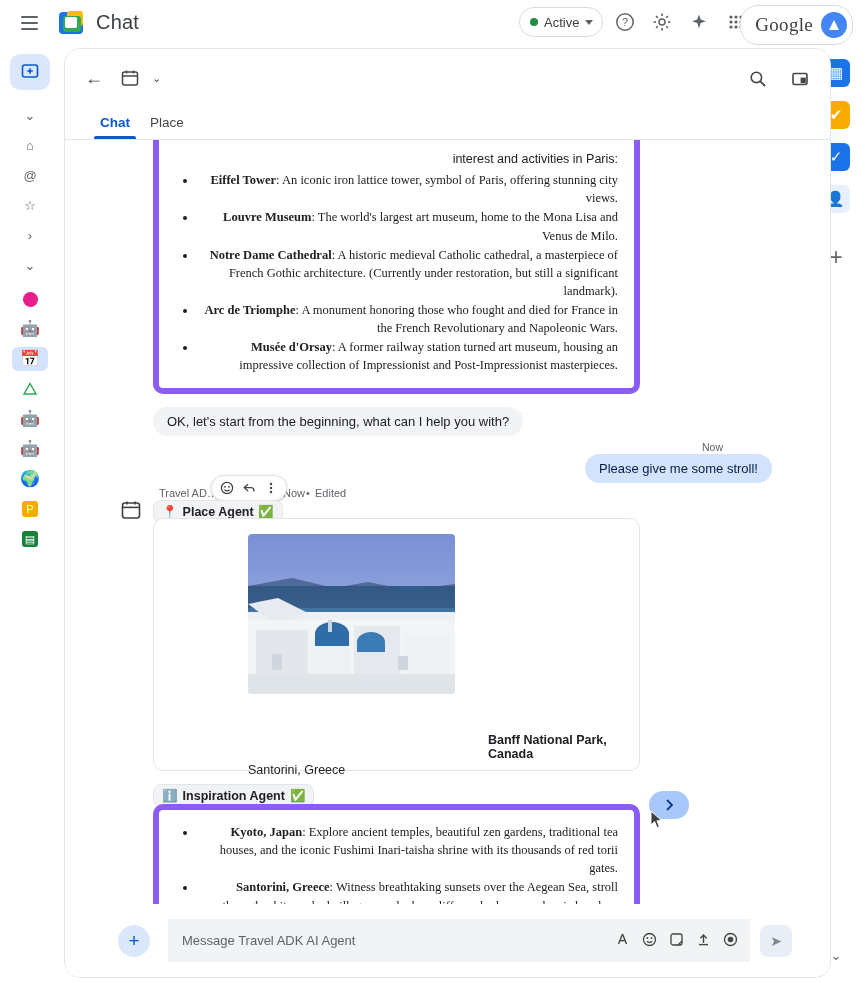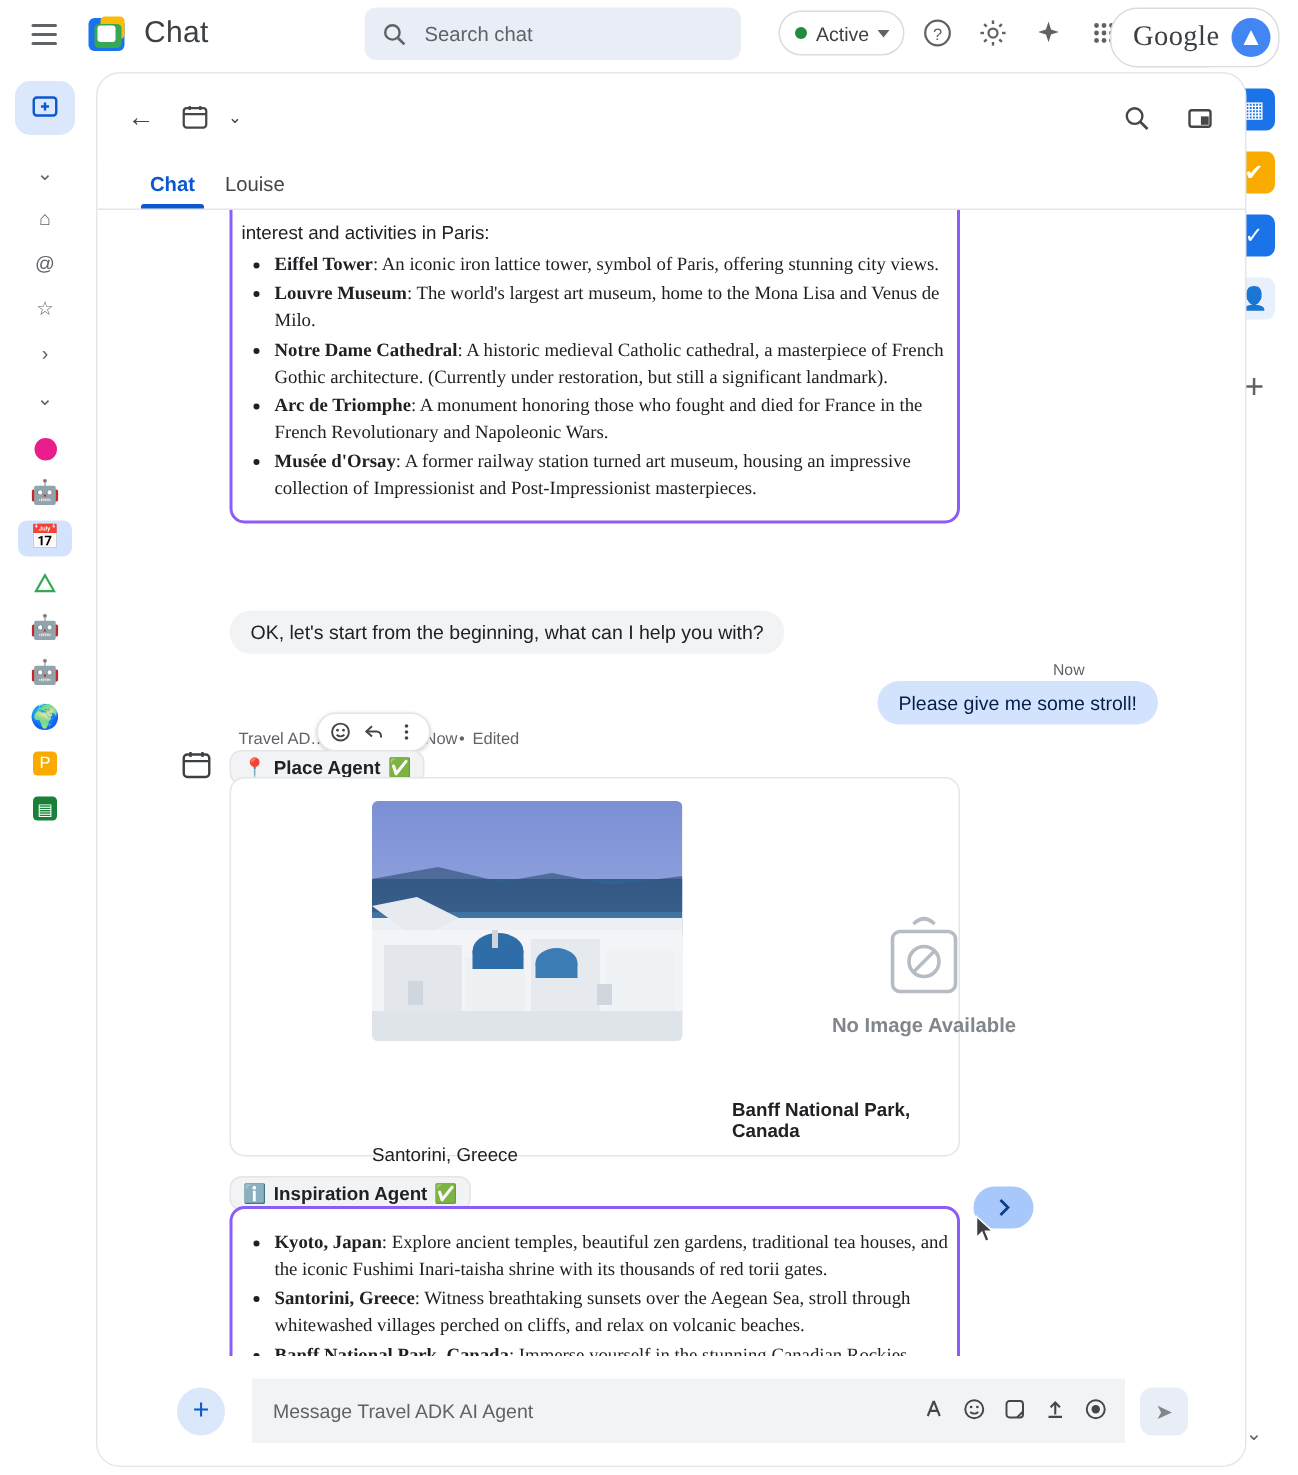--- a/index.html
+++ b/index.html
@@ -176,23 +176,23 @@
   }
 
   
   .convo {
     position: relative; height: 837px; padding: 0 0 0 0; overflow: hidden;
     background: #ffffff;
   }
   .scroll-area { position: relative; height: 837px; }
 
   .bubble-card {
-    position: absolute; background: #ffffff; border: 2px solid #8b5cf6;
-    border-radius: 10px; padding: 10px 6px;
-    font-size: 12.5px; color: #202124; line-height: 1.45;
+    position: absolute; background: #ffffff; border: 6px solid #8b5cf6;
+    border-radius: 10px; padding: 10px 16px;
+    font-size: 12.5px; color: #202124; line-height: 1.45; text-align: right;
   }
   .bubble-card ul { margin: 3px 0 3px 0; padding-left: 22px; font-family: Liberation Serif, serif; }
   .bubble-card li { margin: 1px 0; }
   b { font-weight: bold; }
 
   .gray-bubble {
     position: absolute; background: #f1f3f4; border-radius: 16px;
     padding: 7px 14px; font-size: 13px; color: #202124;
   }
   .blue-bubble {
@@ -293,27 +293,20 @@
         <span></span>
     </div>
     <div class="chat-logo">
       <div class="bub"></div>
         <div class="bub3"></div>
         <div class="bub2"></div>
         <div class="white"></div>
     </div>
     <div class="chat-word">Chat</div>
 
-    <div class="searchbox">
-      <svg class="mag" width="16" height="16" viewBox="0 0 16 16">
-        <circle cx="6.6" cy="6.6" r="4.8" fill="none" stroke="#5f6368" stroke-width="1.6"></circle>
-        <line x1="10.3" y1="10.3" x2="14.6" y2="14.6" stroke="#5f6368" stroke-width="1.8"></line>
-      </svg>
-      <input placeholder="Search chat" style="">
-    </div>
 
     <div class="status-chip">
       <span class="status-dot"></span>
       <span>Active</span>
       <span class="caret-down"></span>
     </div>
 
     <div class="top-icons">
       <div class="icon-btn">
         <svg width="20" height="20" viewBox="0 0 20 20">
@@ -439,21 +432,21 @@
           <svg width="18" height="18" viewBox="0 0 18 18">
               <rect x="2" y="3.5" width="14" height="11" rx="1.6" fill="none" stroke="#444746" stroke-width="1.6"></rect>
               <rect x="9.6" y="7.6" width="5.2" height="5.6" fill="#444746"></rect>
             </svg>
         </div>
       </div>
     </div>
 
     <div class="tabs">
       <div class="tab active">Chat</div>
-      <div class="tab">Louise</div>
+      <div class="tab">Place</div>
     </div>
 
     <div class="convo">
       <div class="scroll-area">
 
         <div class="bubble-card" style="left:88px; top:-18px; width:487px; padding-top:22px;">
           <div>interest and activities in Paris:</div>
           <ul>
             <li><b>Eiffel Tower</b><span>: An iconic iron lattice tower, symbol of Paris, offering stunning city views.</span></li>
             <li><b>Louvre Museum</b><span>: The world's largest art museum, home to the Mona Lisa and Venus de Milo.</span></li>
@@ -543,29 +536,20 @@
               <ellipse cx="123" cy="108" rx="14" ry="10" fill="#3b7cb5"></ellipse>
               <rect x="109" y="108" width="28" height="10" fill="#3b7cb5"></rect>
               <rect x="80" y="86" width="4" height="12" fill="#cfd5dc"></rect>
               <rect x="0" y="140" width="207" height="20" fill="#dfe4e9"></rect>
               <rect x="24" y="120" width="10" height="16" fill="#cfd6dd"></rect>
               <rect x="150" y="122" width="10" height="14" fill="#cfd6dd"></rect>
             </svg>
           </div>
           <div class="place-label" style="left:94px; top:244px;">Santorini, Greece</div>
 
-          <div class="noimg" style="left:392px; top:85px; width:140px; height:90px;">
-            <svg width="54" height="58" viewBox="0 0 54 58">
-              <path d="M20 8 q7 -7 14 0" fill="none" stroke="#b6bcc4" stroke-width="2.4"></path>
-              <rect x="6" y="13" width="42" height="40" rx="5" fill="none" stroke="#b6bcc4" stroke-width="2.4"></rect>
-              <circle cx="27" cy="33" r="10" fill="none" stroke="#b6bcc4" stroke-width="2.4"></circle>
-              <line x1="20" y1="40" x2="34" y2="26" stroke="#b6bcc4" stroke-width="2.4"></line>
-            </svg>
-            <div class="noimg-label">No Image Available</div>
-          </div>
           <div class="place-label bold" style="left:334px; top:214px;">Banff National Park, Canada</div>
 
           <div class="nav-circle" style="left:82px; top:272px;">
             <svg width="16" height="16" viewBox="0 0 16 16">
                 <path d="M10 3 L5 8 L10 13" fill="none" stroke="#0b3c86" stroke-width="1.8"></path>
               </svg>
           </div>
           <div class="nav-circle right" style="left:495px; top:272px;">
             <svg width="16" height="16" viewBox="0 0 16 16">
                 <path d="M6 3 L11 8 L6 13" fill="none" stroke="#0b3c86" stroke-width="1.8"></path>

